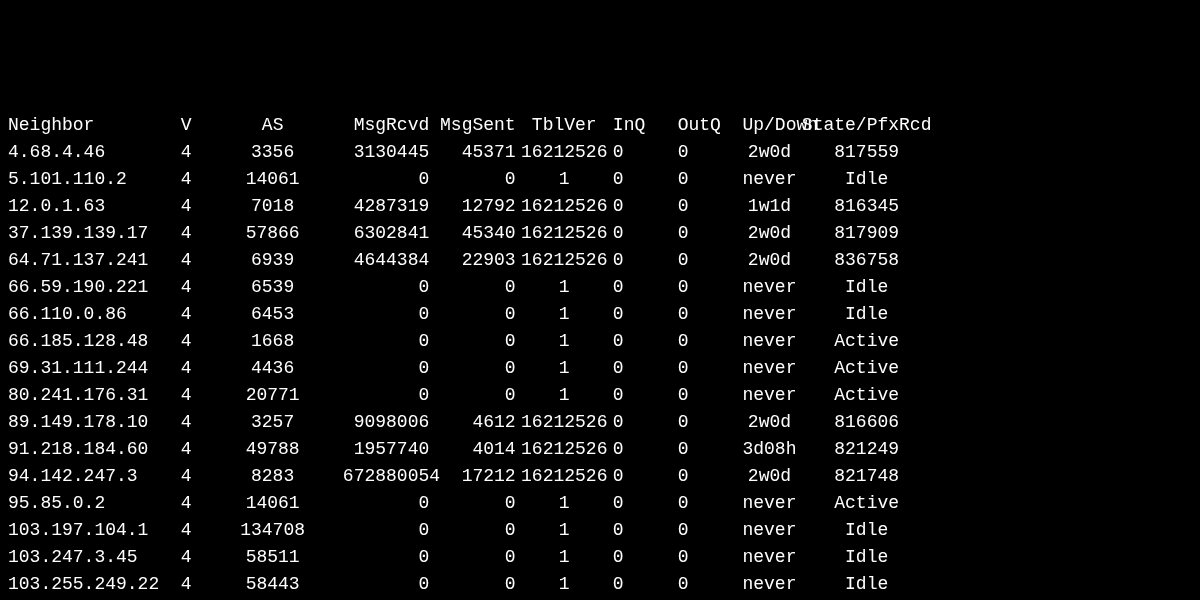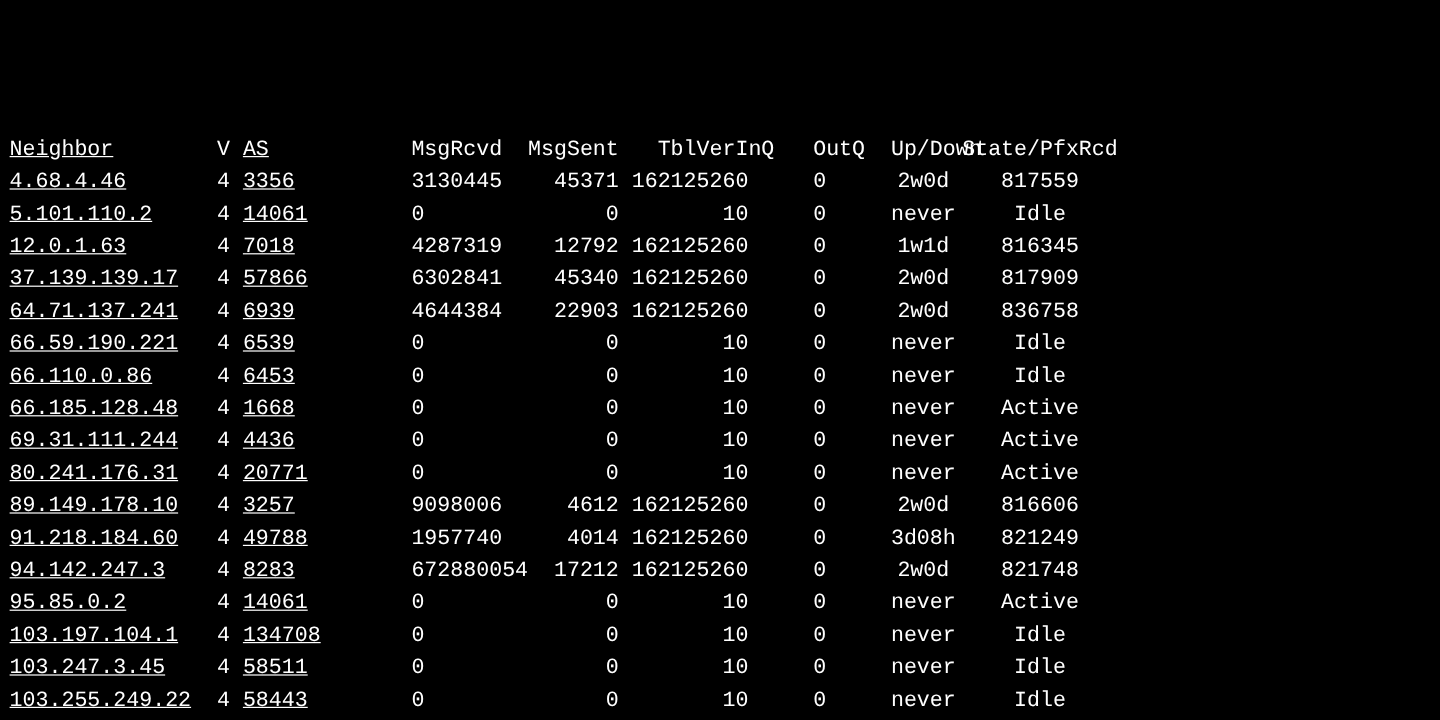--- a/index.html
+++ b/index.html
@@ -9,26 +9,26 @@
       font-family: "Consolas", "Courier New", monospace;
       font-size: 18px;
       line-height: 1.5;
       padding: 4px 8px;
       white-space: pre;
       overflow: hidden;
       width: 1200px;
       height: 600px;
     }
     .row { display: block; }
-    .c-neighbor { display: inline-block; width: 16ch; text-align: left; text-decoration: underline; }
+    .c-neighbor { display: inline-block; width: 16ch; text-align: left; }
     .c-v        { display: inline-block; width: 2ch;  text-align: left; }
-    .c-as       { display: inline-block; width: 13ch; text-align: left; text-decoration: underline; }
-    .c-rcvd     { display: inline-block; width: 8ch;  }
+    .c-as       { display: inline-block; width: 13ch; text-align: center; }
+    .c-rcvd     { display: inline-block; width: 8ch;  text-align: right; }
     .c-sent     { display: inline-block; width: 8ch;  text-align: right; }
-    .c-tblver   { display: inline-block; width: 9ch;  text-align: right; }
+    .c-tblver   { display: inline-block; width: 9ch;  text-align: center; }
     .c-inq      { display: inline-block; width: 6ch;  }
     .c-outq     { display: inline-block; width: 5ch;  text-align: left; }
     .c-updown   { display: inline-block; width: 6ch;  text-align: center; padding-left: 1ch; }
     .c-state    { display: inline-block; width: 13ch; text-align: center; }
     .hdr .c-updown { text-align: left; }
   </style>
 </head>
 <body>
 
 

